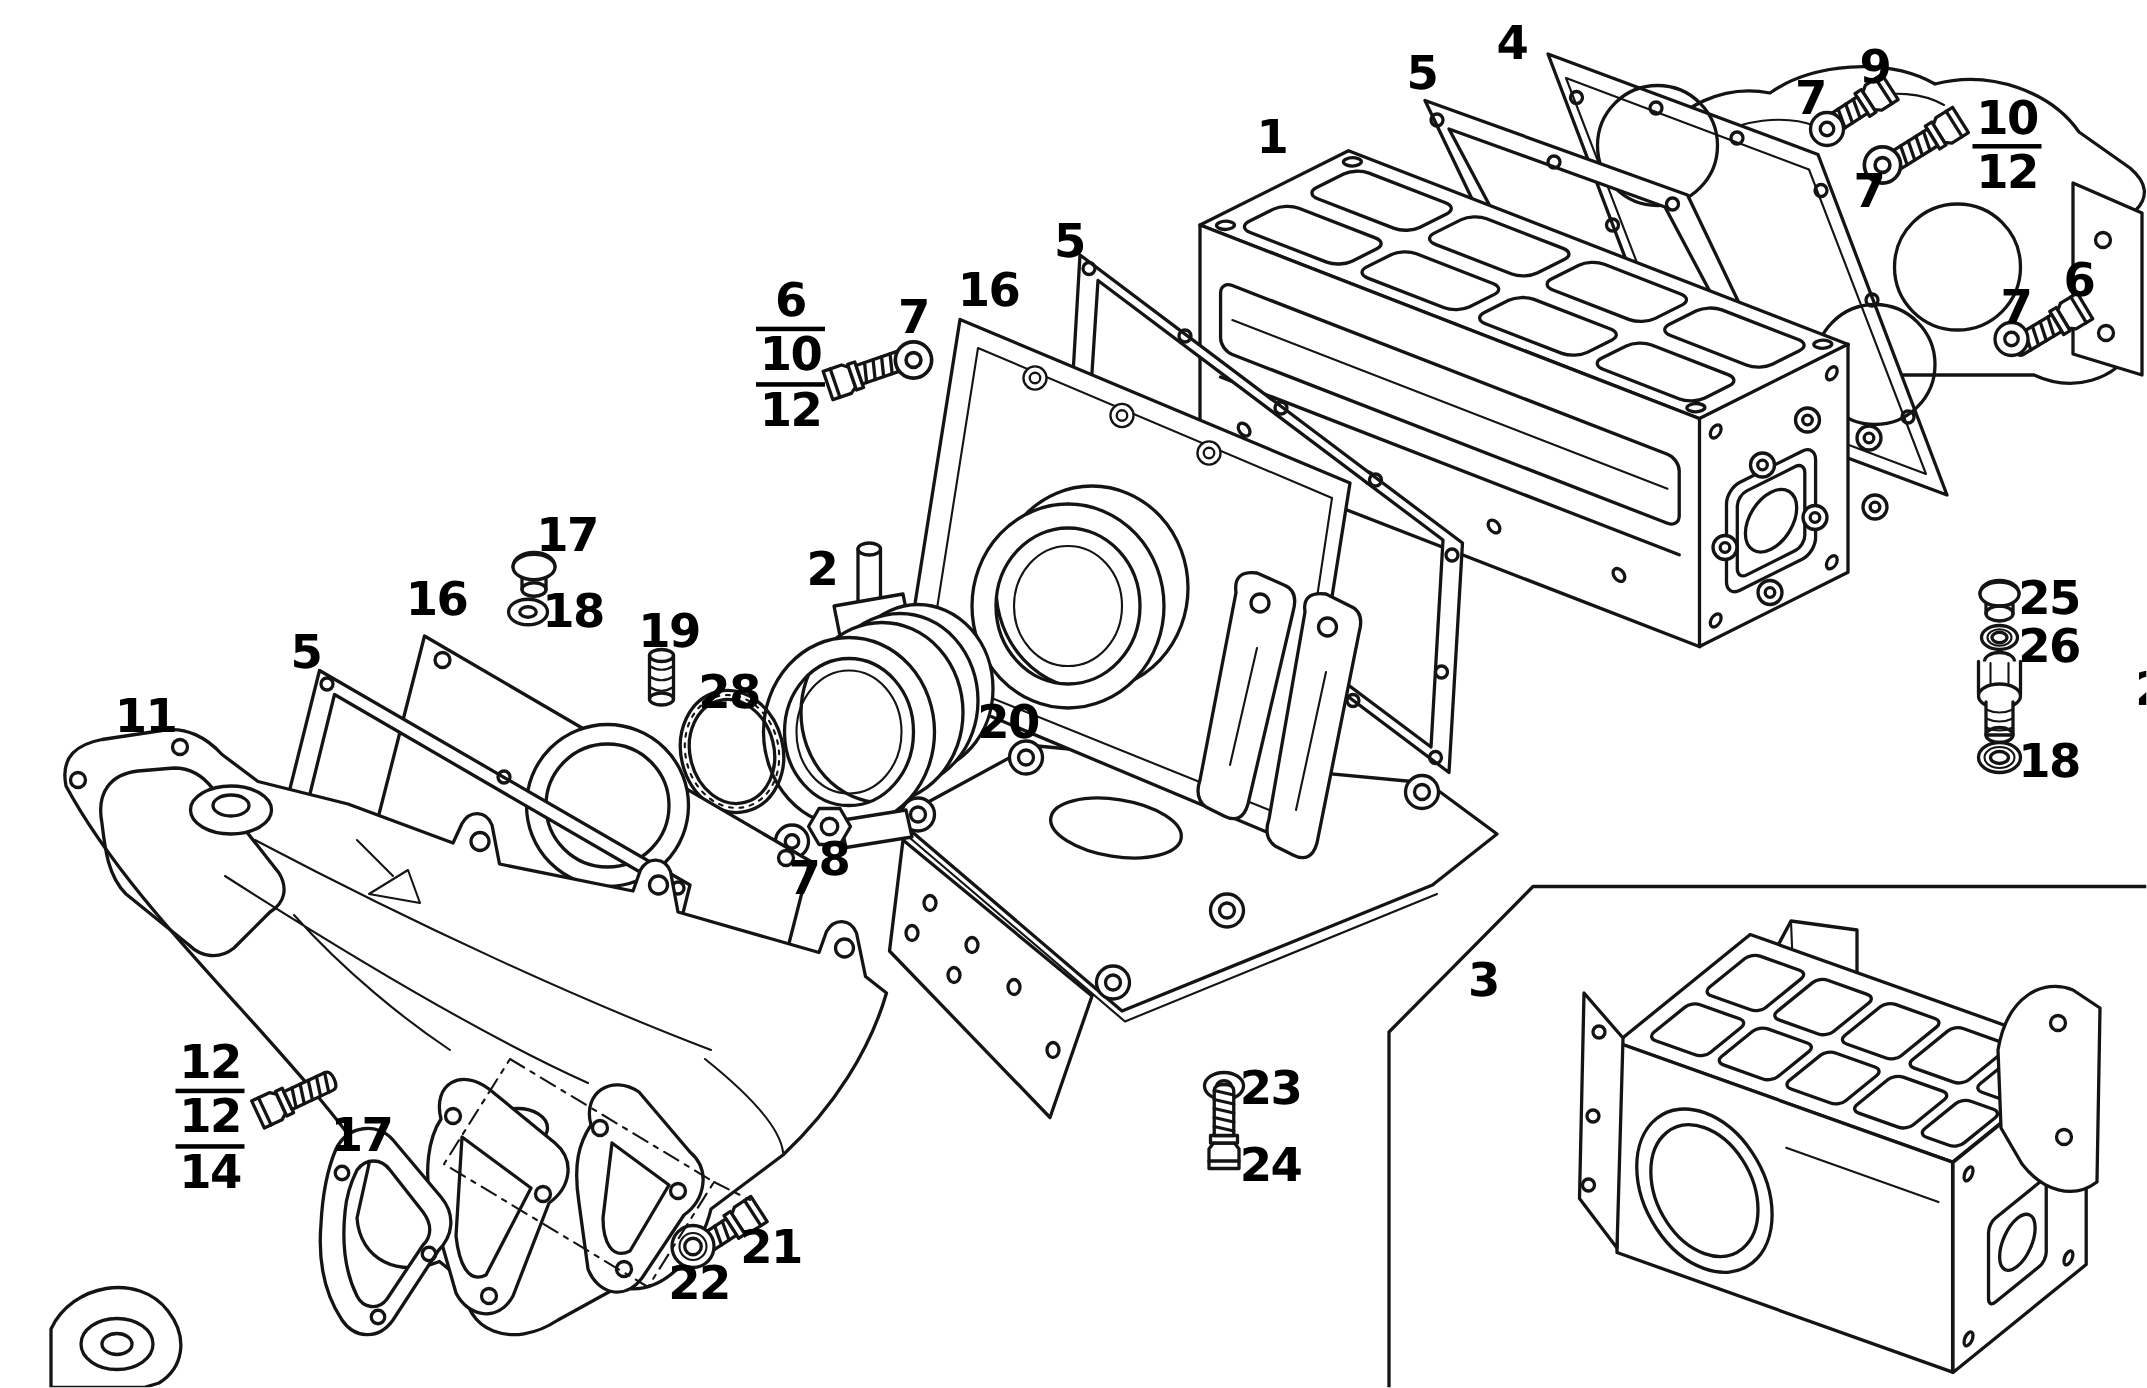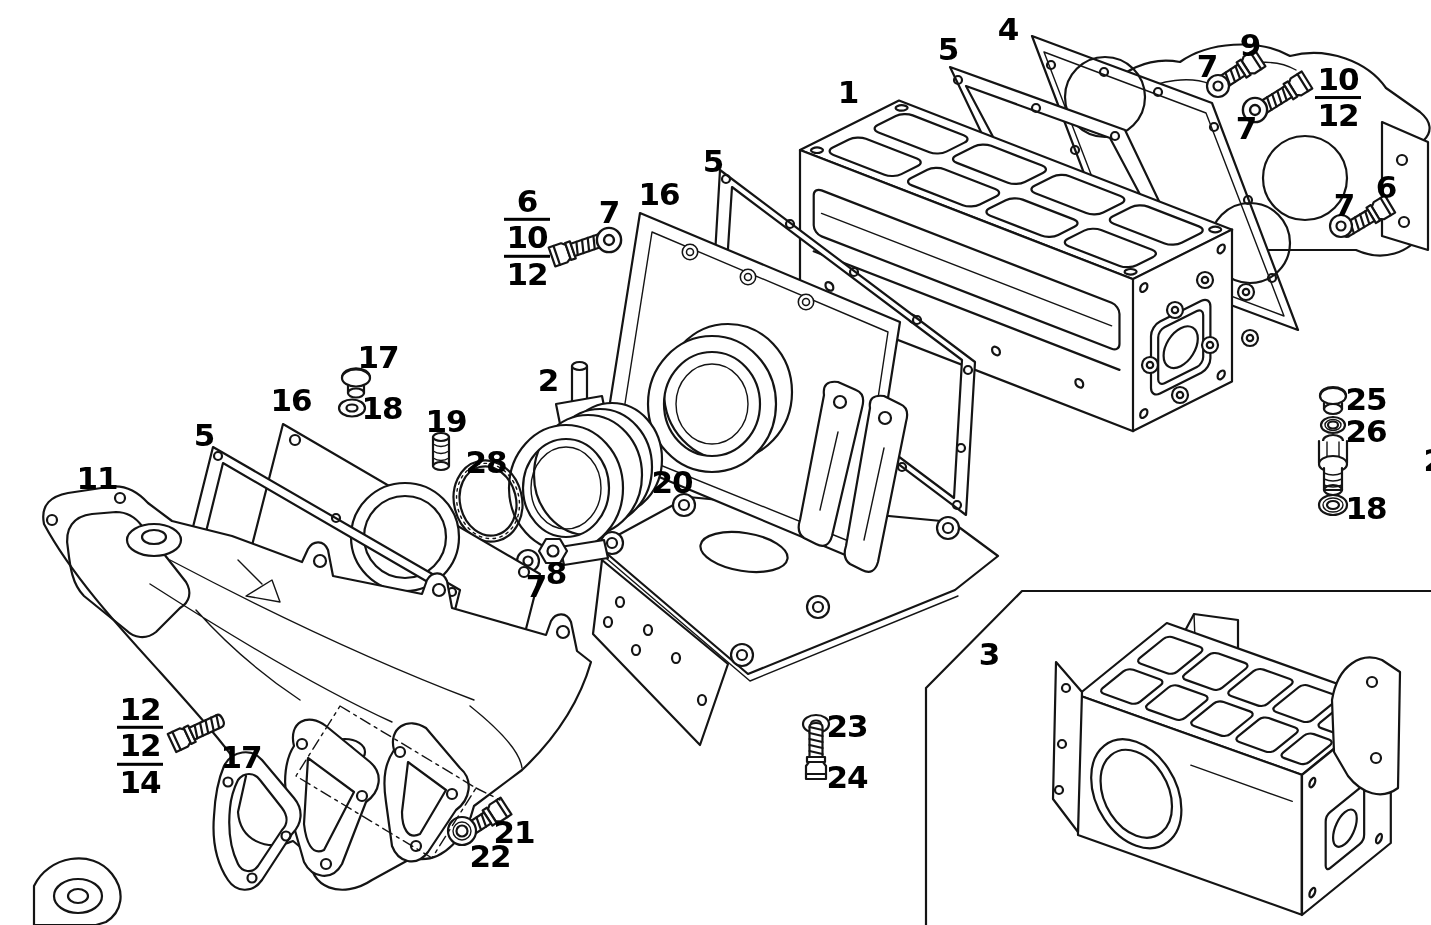--- a/index.html
+++ b/index.html
@@ -419,21 +419,21 @@
 <div class="callout" style="left:97px;top:478px">11</div>
 <div class="callout" style="left:241px;top:757px">17</div>
 <div class="callout" style="left:659px;top:194px">16</div>
 <div class="callout" style="left:291px;top:400px">16</div>
 <div class="callout" style="left:378px;top:357px">17</div>
 <div class="callout" style="left:382px;top:408px">18</div>
 <div class="callout" style="left:1366px;top:508px">18</div>
 <div class="callout" style="left:446px;top:421px">19</div>
 <div class="callout" style="left:672px;top:482px">20</div>
 <div class="callout" style="left:514px;top:832px">21</div>
-<div class="callout" style="left:490px;top:856px">22</div>
+<div class="callout" style="left:466px;top:856px">22</div>
 <div class="callout" style="left:847px;top:726px">23</div>
 <div class="callout" style="left:847px;top:777px">24</div>
 <div class="callout" style="left:1366px;top:399px">25</div>
 <div class="callout" style="left:1366px;top:431px">26</div>
 <div class="callout" style="left:1444px;top:460px">27</div>
 <div class="callout" style="left:486px;top:462px">28</div>
 
 <div class="fraction" style="left:527px;top:238px">
   <span class="num">6</span>
   <span class="num">10</span>

